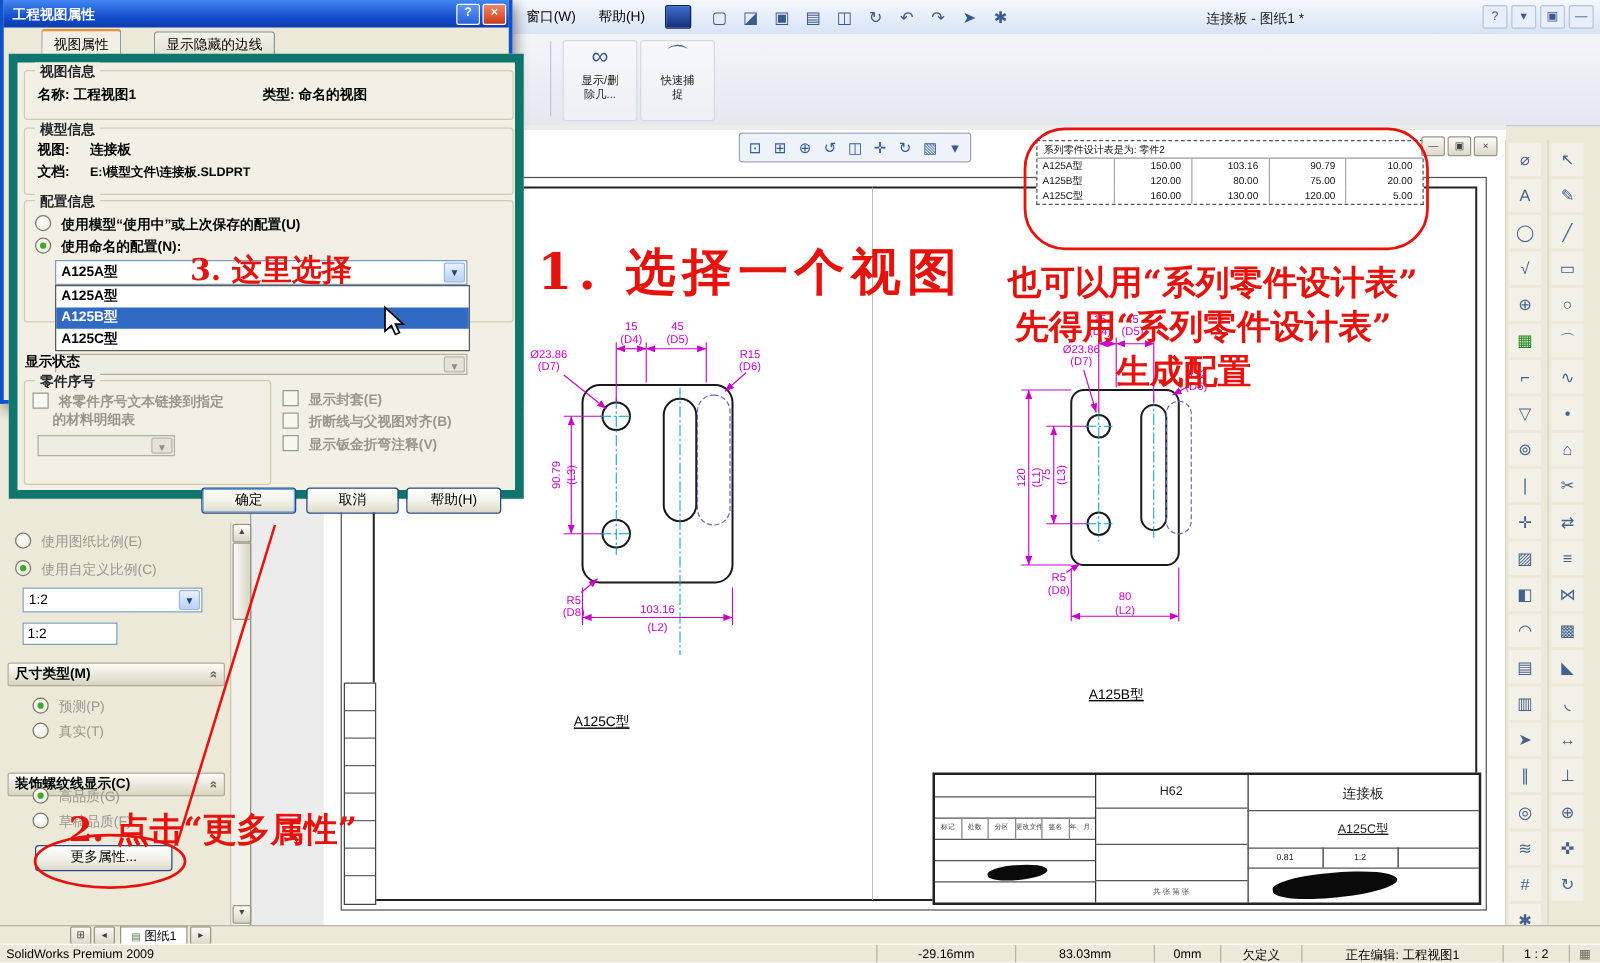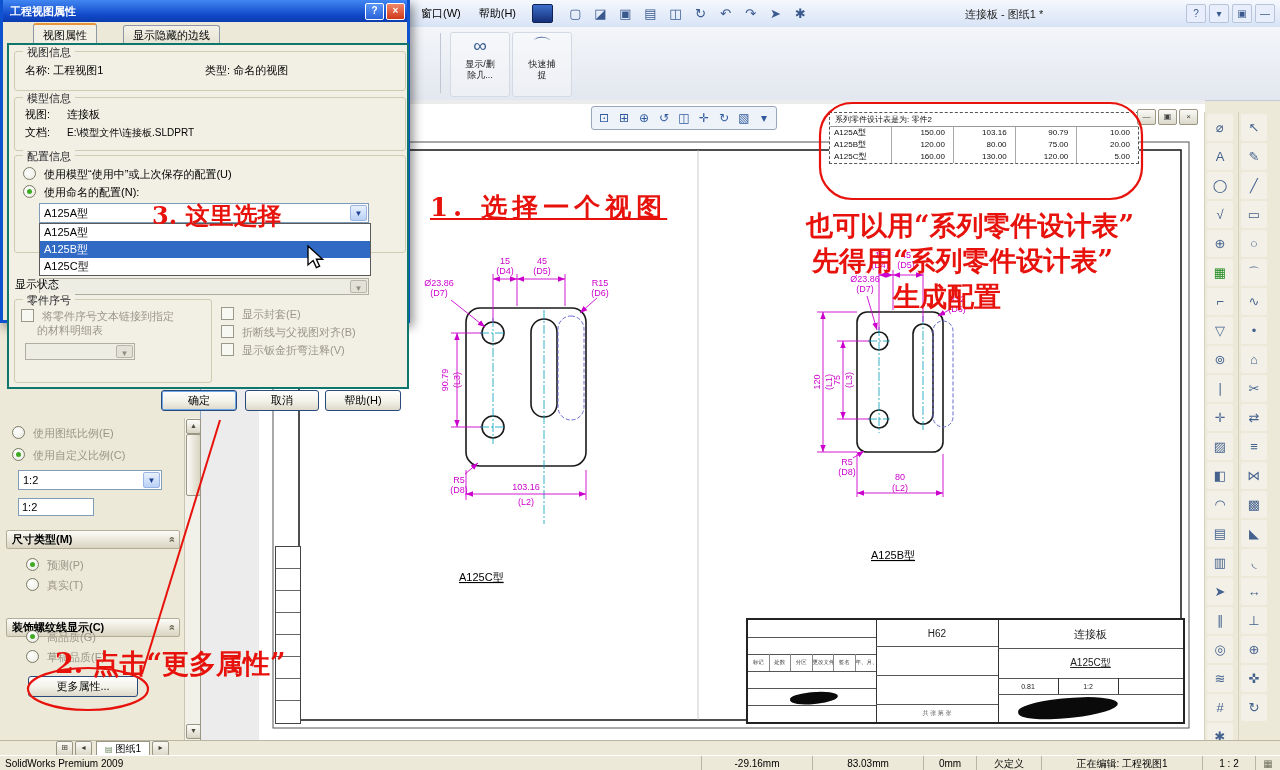--- a/index.html
+++ b/index.html
@@ -121,21 +121,21 @@
              align-items:center;color:#fff;font-weight:bold;padding-left:7px;}
   .dlg-tbtns{margin-left:auto;display:flex;gap:2px;padding-right:2px;}
   .dlg-tbtn{width:17px;height:15px;border:1px solid #fff;border-radius:2px;color:#fff;font-size:10px;
             font-weight:bold;text-align:center;line-height:14px;}
   .dlg-tbtn.help{background:linear-gradient(180deg,#5a96f8,#2a62d8);}
   .dlg-tbtn.close{background:linear-gradient(180deg,#f08668,#cf3a18);}
   .dlg-tabs{position:absolute;left:6px;top:25px;display:flex;}
   .dlg-tab{padding:2px 9px 3px;border:1px solid #8a98a8;border-bottom:none;border-radius:3px 3px 0 0;
            background:linear-gradient(180deg,#f4f2e8,#e2dfcd);margin-right:2px;margin-left:24px;}
   .dlg-tab.active{background:#f2f0e4;border-top:2px solid #e8953a;position:relative;top:-2px;padding-top:3px;}
-  .dlg-page{position:absolute;left:4px;top:43px;width:398px;height:342px;border:2px solid #0f766e;background:#f2f0e4;}
+  .dlg-page{position:absolute;left:4px;top:43px;width:398px;height:342px;border:7px solid #0f766e;background:#f2f0e4;font-weight:bold;}
   .grp{position:absolute;border:1px solid #cfccb4;border-radius:3px;}
   .grp-cap{position:absolute;top:-7px;left:8px;background:#f2f0e4;padding:0 4px;color:#26262b;}
   .dabs{position:absolute;white-space:nowrap;}
   .dlist{position:absolute;background:#fff;border:1px solid #5a5a5a;z-index:30;}
   .dlist .opt{height:17px;line-height:17px;padding-left:4px;}
   .dlist .opt.sel{background:#316ac5;color:#fff;}
   .path-text{font-size:10px;}
 
   
   .tabsbar{position:absolute;left:0;top:740px;width:1280px;height:15px;background:#ece9d8;
@@ -633,19 +633,19 @@
   </div>
 
   <svg class="overlay-svg" width="1280" height="770" viewBox="0 0 1280 770">
     <rect x="820" y="103" width="322" height="96" rx="32" fill="none" stroke="#e8120c" stroke-width="2.2"></rect>
     <ellipse cx="88" cy="689" rx="60" ry="21" fill="none" stroke="#e8120c" stroke-width="2.2"></ellipse>
     <line x1="142" y1="674" x2="220" y2="420" stroke="#e8120c" stroke-width="2"></line>
     <g transform="translate(308,246) scale(1.35)">
       <path d="M0 0 L0 14 L3.8 10.8 L6.2 16 L8.6 14.9 L6.2 9.8 L10.8 9.8 Z" fill="#fff" stroke="#000" stroke-width="1"></path>
     </g>
   </svg>
-  <div class="red-note" style="left:430px;top:190px;font-size:26px;letter-spacing:5px;text-decoration:underline;">1. 选择一个视图</div>
+  <div class="red-note" style="left:430px;top:190px;font-size:40px;letter-spacing:5px;">1. 选择一个视图</div>
   <div class="red-note" style="left:806px;top:208px;font-size:27px;">也可以用“系列零件设计表”</div>
   <div class="red-note" style="left:812px;top:243px;font-size:27px;">先得用“系列零件设计表”</div>
   <div class="red-note" style="left:893px;top:279px;font-size:27px;">生成配置</div>
   <div class="red-note" style="left:152px;top:200px;font-size:24px;">3. 这里选择</div>
   <div class="red-note" style="left:55px;top:646px;font-size:27px;">2. 点击“更多属性”</div>
 </div>
 
 </body></html>

